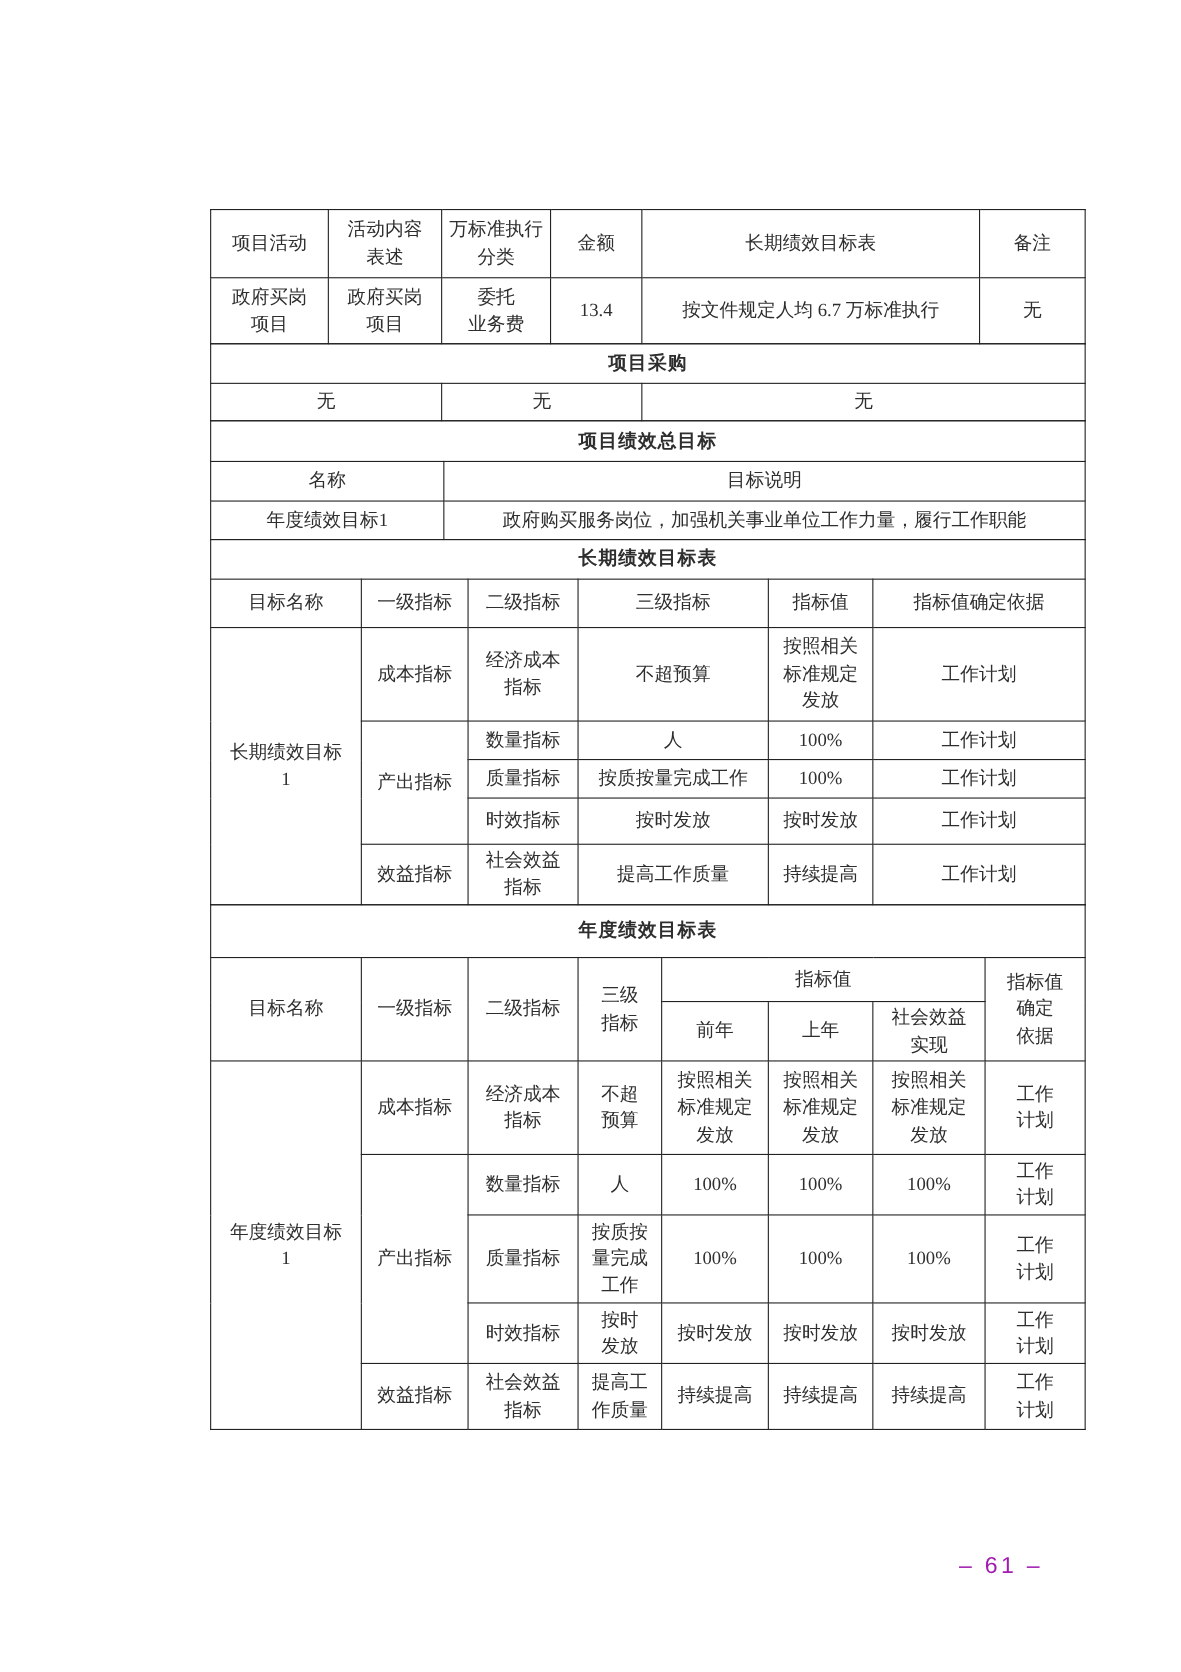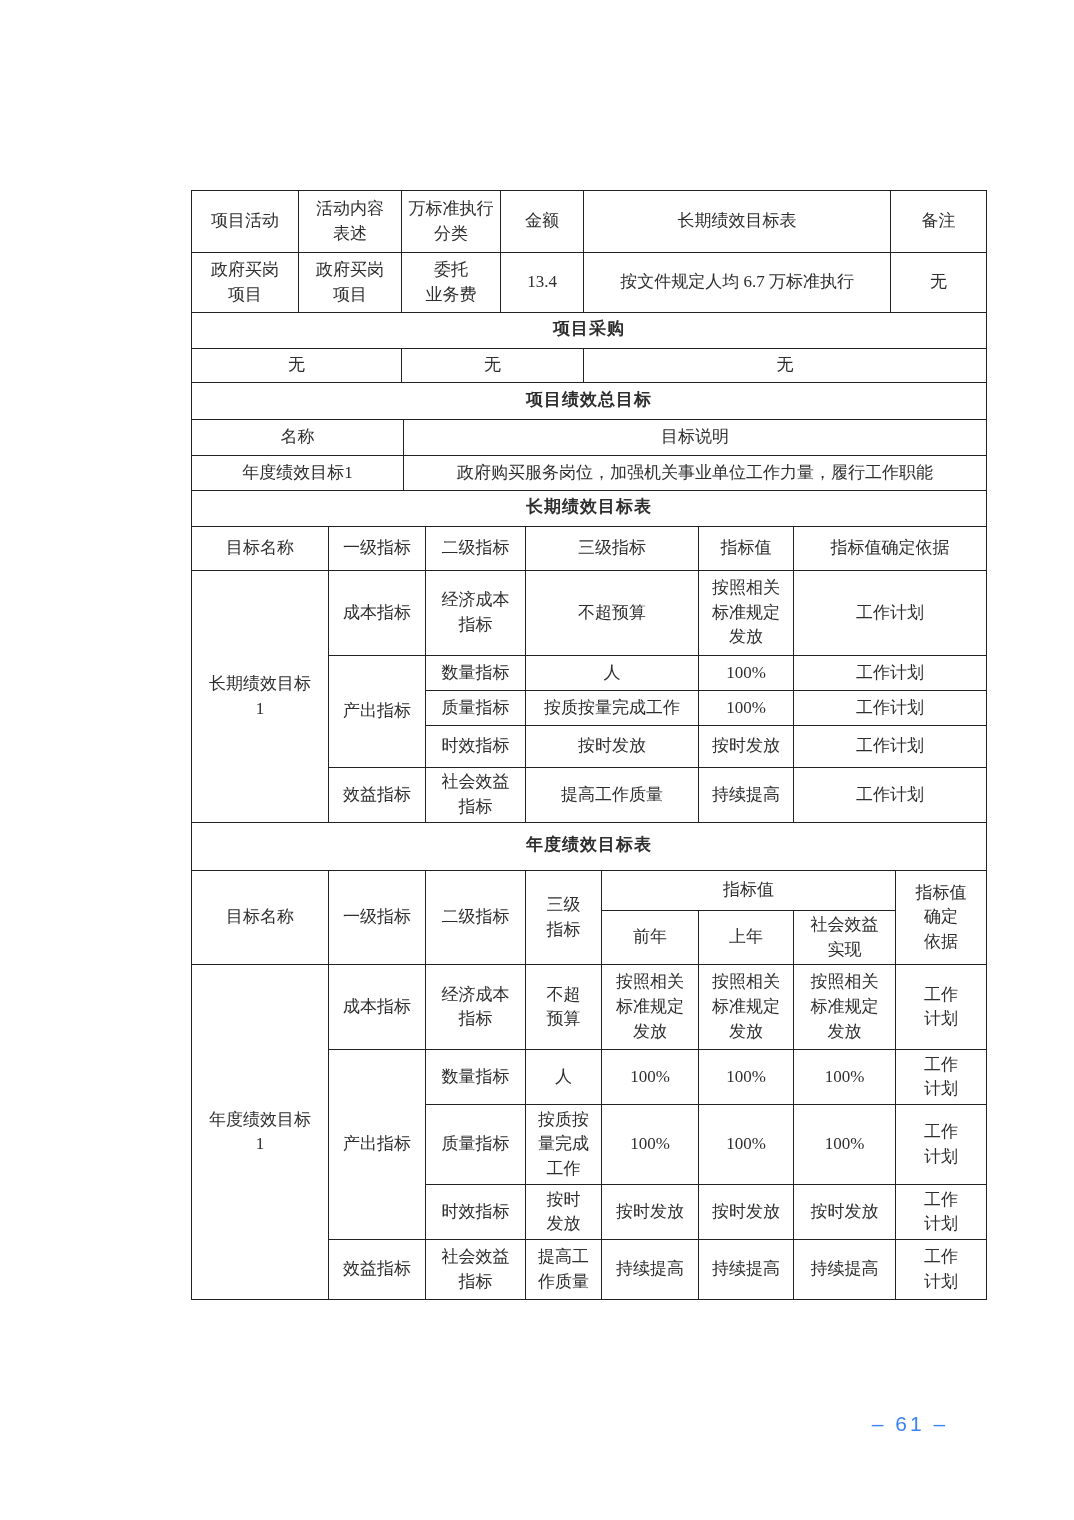--- a/index.html
+++ b/index.html
@@ -39,31 +39,30 @@
     line-height: 1.45;
     white-space: pre-line;
     padding: 2px 4px;
     overflow: hidden;
     word-break: break-all;
   }
   td.title-cell {
     font-weight: bold;
     font-size: 18px;
     letter-spacing: 1px;
-    font-family: Liberation Mono, monospace;
   }
   .pageno {
     position: absolute;
     left: 855px;
     top: 1412px;
     width: 110px;
     text-align: center;
     font-size: 21px;
     letter-spacing: 3px;
-    color: #3b82f6;
+    color: #a21caf;
     font-family: "Liberation Sans", "DejaVu Sans", sans-serif;
   }
 </style>
 </head>
 <body>
 
 <div class="page">
   <div class="doc">
 
     <table class="t">

